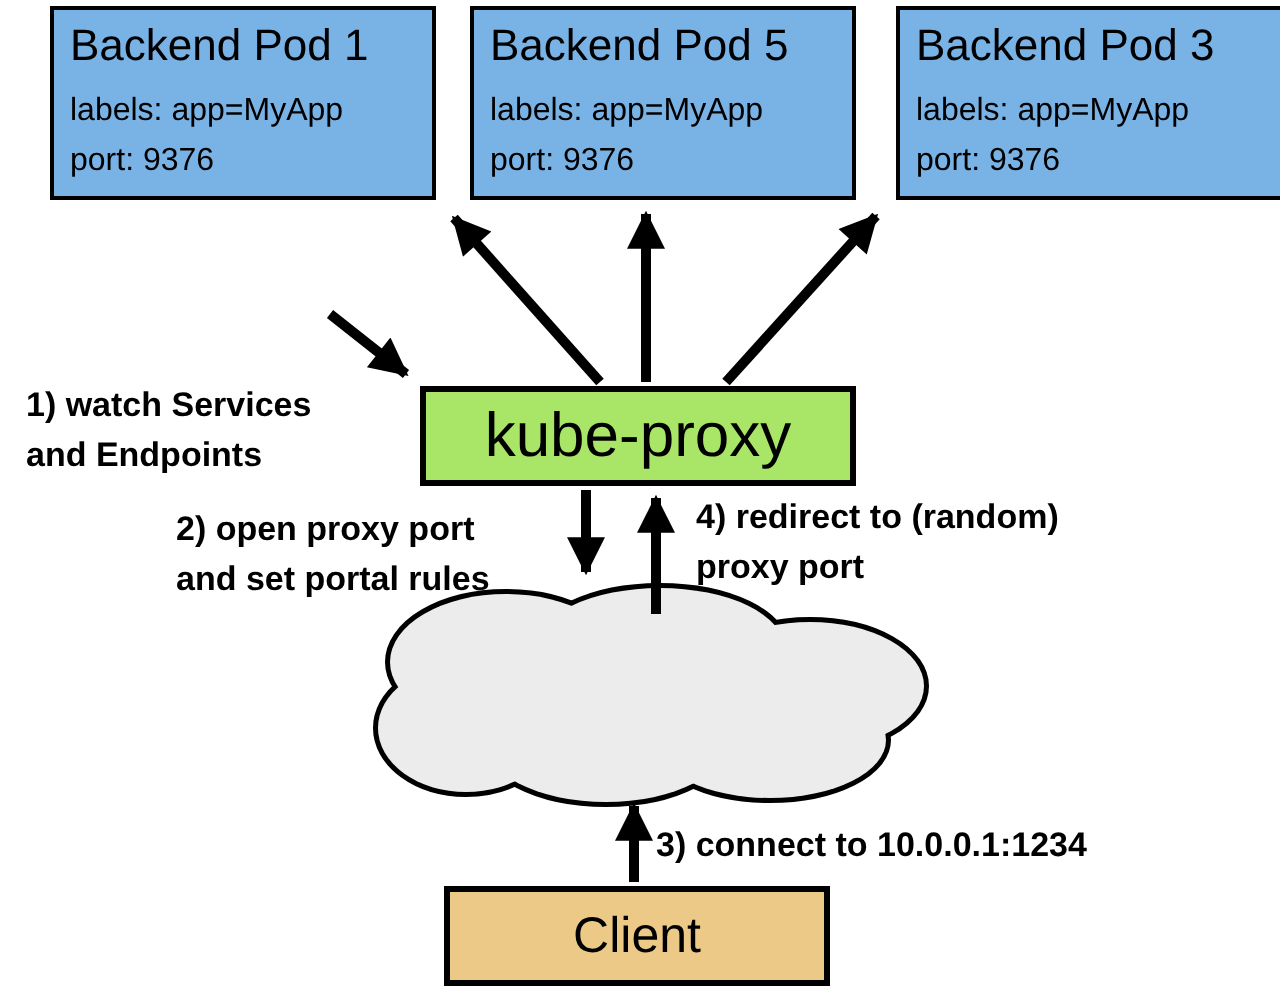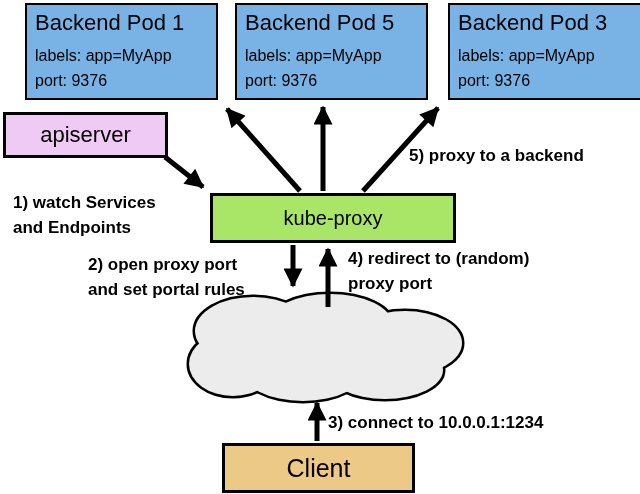--- a/index.html
+++ b/index.html
@@ -17,22 +17,22 @@
   .pod-line.labels{margin-top:8px;}
   .pod-line.port{margin-top:3px;}
   #pod1{left:25px;}
   #pod2{left:235px;}
   #pod3{left:448px;width:222px;}
   #apiserver{
     left:3px;top:112px;width:165px;height:46px;background:var(--apiserver-pink,#eecaf4);
     display:flex;align-items:center;justify-content:center;font-size:22px;
   }
   #kubeproxy{
-    left:210px;top:193px;width:246px;height:50px;background:var(--kube-proxy-green,#a9e566);
-    display:flex;align-items:center;justify-content:center;font-size:20px;
+    left:210px;top:193px;width:218px;height:50px;background:var(--kube-proxy-green,#a9e566);
+    display:flex;align-items:center;justify-content:center;font-size:31px;
   }
   #client{
     left:222px;top:443px;width:193px;height:50px;background:var(--client-tan,#edc988);
     display:flex;align-items:center;justify-content:center;font-size:25px;
   }
   #svg-overlay{position:absolute;left:0;top:0;z-index:3;pointer-events:none;}
   .node-label{position:absolute;z-index:4;}
   #iptables-label{
     left:250px;top:343px;width:128px;text-align:center;font-size:16px;z-index:2;
   }
@@ -62,34 +62,32 @@
     <div class="pod-title">Backend Pod 5</div>
     <div class="pod-line labels">labels: app=MyApp</div>
     <div class="pod-line port">port: 9376</div>
   </div>
   <div class="box pod" id="pod3">
     <div class="pod-title">Backend Pod 3</div>
     <div class="pod-line labels">labels: app=MyApp</div>
     <div class="pod-line port">port: 9376</div>
   </div>
 
-  <div class="box" id="apiserver">apiserver</div>
   <div class="box" id="kubeproxy">kube-proxy</div>
   <div class="box" id="client">Client</div>
 
   <div class="node-label" id="iptables-label">iptables</div>
 
   <div class="step" id="step1">1) watch Services
 and Endpoints</div>
   <div class="step" id="step2">2) open proxy port
 and set portal rules</div>
   <div class="step" id="step3">3) connect to 10.0.0.1:1234</div>
   <div class="step" id="step4">4) redirect to (random)
 proxy port</div>
-  <div class="step" id="step5">5) proxy to a backend</div>
 
   <svg id="svg-overlay" width="640" height="494" viewBox="0 0 640 494">
     <defs>
       <marker id="ah" viewBox="0 0 12 12" refX="11" refY="6" markerWidth="21" markerHeight="19" orient="auto" markerUnits="userSpaceOnUse">
         <path d="M0,0 L12,6 L0,12 Z" fill="#000"></path>
       </marker>
     </defs>
 
     <g>
       <g stroke="#000" stroke-width="5" class="cloud-part-stroke">

